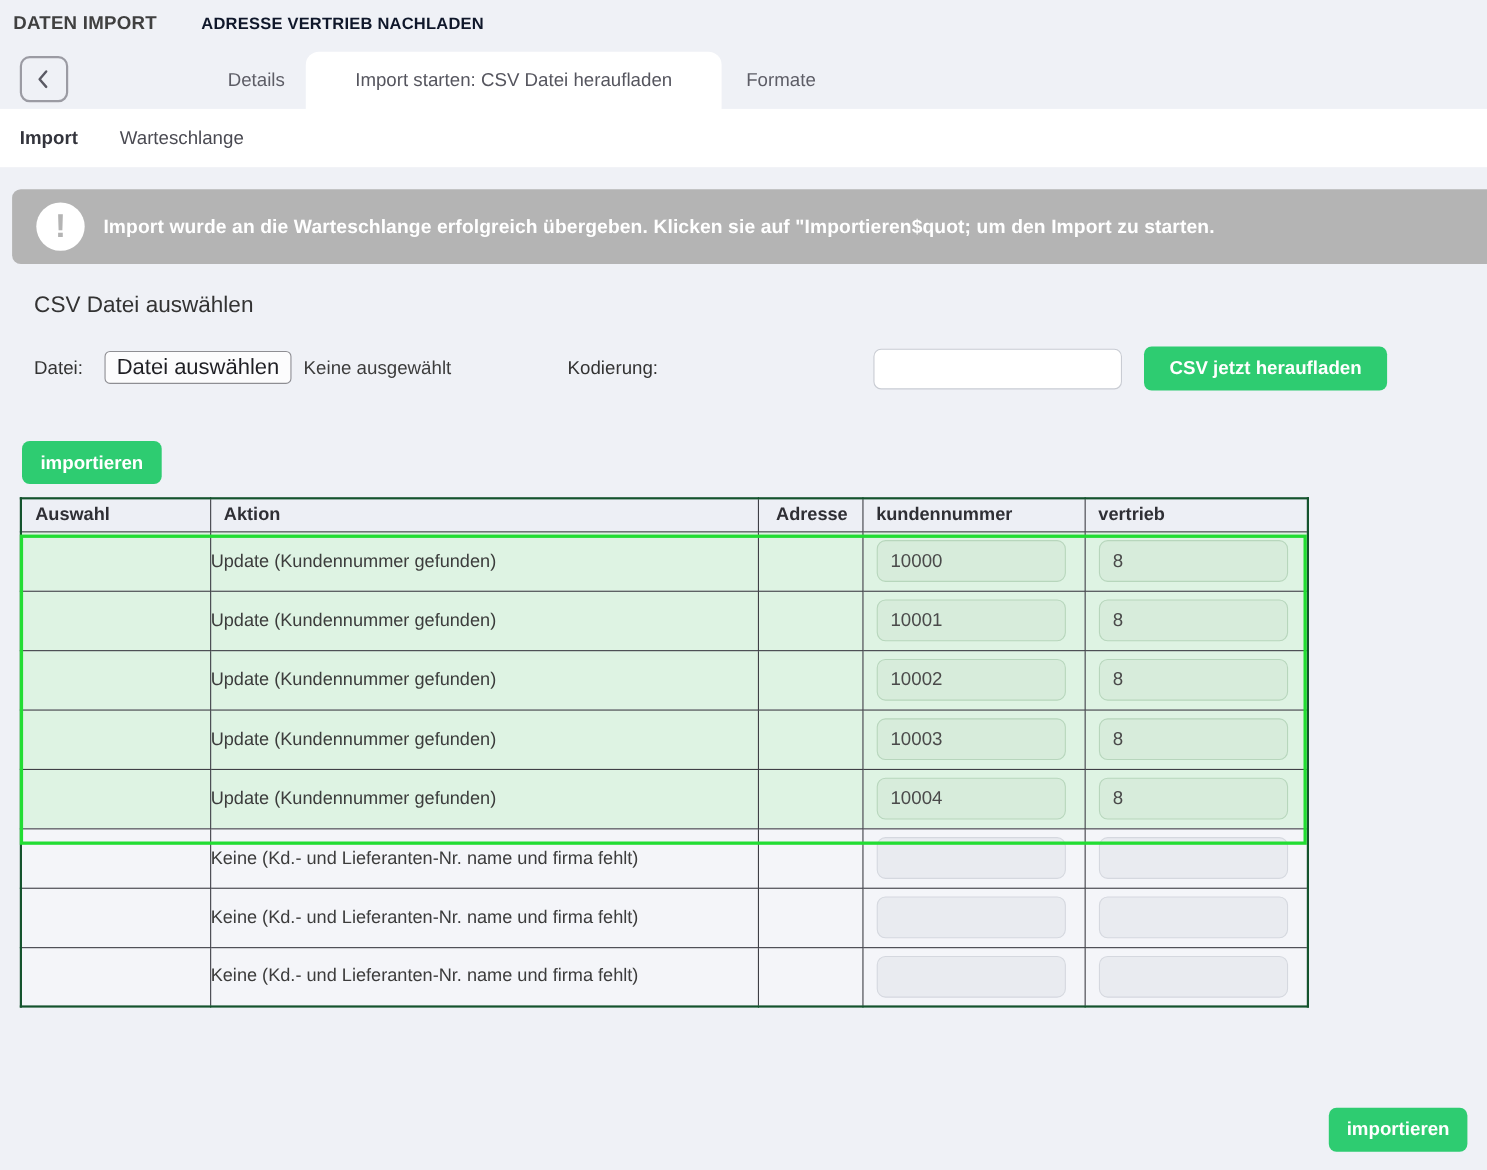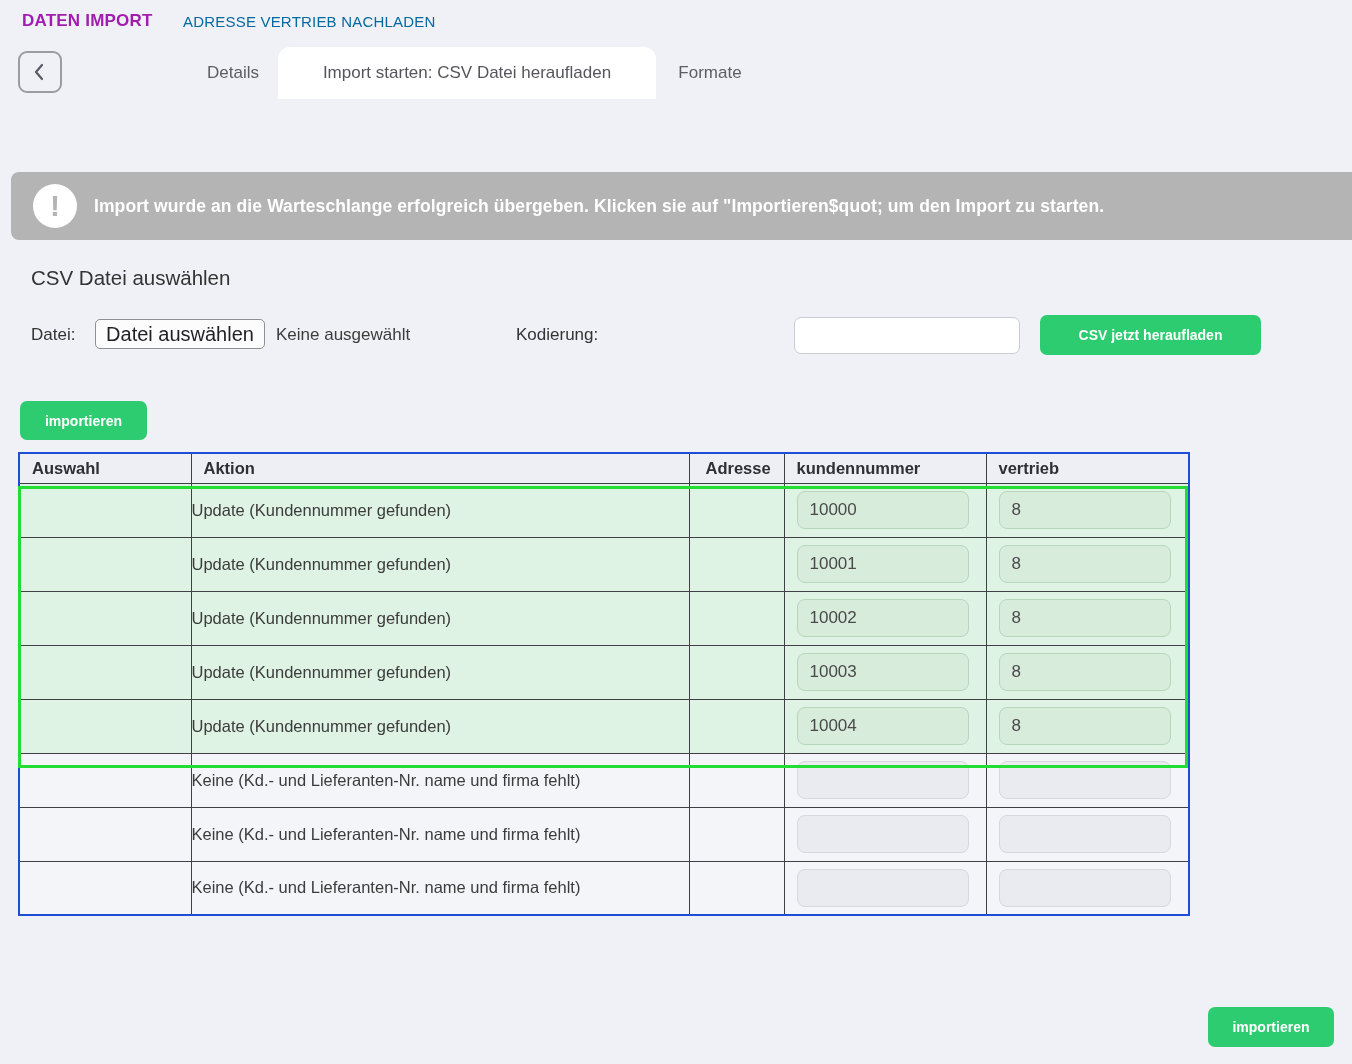--- a/index.html
+++ b/index.html
@@ -5,22 +5,22 @@
   * { margin: 0; padding: 0; box-sizing: border-box; }
   html, body { width: 1352px; }
   body {
     font-family: "Liberation Sans", sans-serif;
     background: #eff1f6;
     color: #2f2f36;
   }
   .page { position: relative; width: 1352px; height: 1064px; background: #eff1f6; overflow: hidden; }
 
   
-  .app-title   { position: absolute; left: 22px;  top: 11px; font-size: 17px; font-weight: 800; letter-spacing: .2px; color: #a21caf; }
-  .app-subtitle{ position: absolute; left: 183px; top: 13px; font-size: 15px; font-weight: 400; letter-spacing: .2px; color: #0369a1; }
+  .app-title   { position: absolute; left: 12px;  top: 11px; font-size: 17px; font-weight: 800; letter-spacing: .2px; color: #404040; }
+  .app-subtitle{ position: absolute; left: 183px; top: 13px; font-size: 15px; font-weight: 700; letter-spacing: .2px; color: #0f172a; }
 
   
   .tabbar { position: absolute; left: 0; top: 47px; width: 1184px; height: 52px; }
   .back-btn {
     position: absolute; left: 18px; top: 4px; width: 44px; height: 42px;
     border: 2px solid #9b9ba3; border-radius: 9px; background: transparent;
     display: flex; align-items: center; justify-content: center; cursor: pointer;
   }
   .tab { position: absolute; top: 0; height: 52px; display: flex; align-items: center; justify-content: center;
          font-size: 17px; color: #5d5d66; cursor: pointer; }
@@ -69,32 +69,32 @@
     font-size: 16.5px; color: #3f3f46;
   }
   .encoding-select .chev { margin-left: auto; display: flex; }
   .free-input {
     position: absolute; left: 794px; top: 317px; width: 226px; height: 37px;
     background: #fff; border: 1px solid #c9ccd3; border-radius: 7px;
     font-family: "Liberation Sans", sans-serif; font-size: 16px; padding: 0 12px; color: #333;
   }
   .btn-green {
     background: #2ecc71; color: #fff; border: none; border-radius: 7px;
-    font-family: "Liberation Sans", sans-serif; font-size: 14px; font-weight: 600;
+    font-family: "Liberation Sans", sans-serif; font-size: 17px; font-weight: 600;
     display: flex; align-items: center; justify-content: center; cursor: pointer;
   }
   .btn-upload        { position: absolute; left: 1040px; top: 315px; width: 221px; height: 40px; }
   .btn-import-top    { position: absolute; left: 20px;   top: 401px; width: 127px; height: 39px; }
   .btn-import-bottom { position: absolute; left: 1208px; top: 1007px; width: 126px; height: 40px; }
 
   
   .table-wrap { position: absolute; left: 18px; top: 452px; width: 1170px; }
   table { border-collapse: collapse; width: 1170px; table-layout: fixed; }
   th, td { border: 1px solid #3f3f46; }
-  table { border: 2px solid #1d4ed8; }
+  table { border: 2px solid #14532d; }
   th {
     height: 30px; background: #edeff5; text-align: left;
     font-size: 16.5px; font-weight: 700; color: #2f2f35; padding: 0 0 0 12px;
   }
   td { height: 54px; font-size: 16.5px; color: #3c3c3c; }
   .c-auswahl { width: 172px; }
   .c-aktion  { width: 498px; }
   .c-adresse { width: 95px; padding-left: 16px;  }
   .c-kdnr    { width: 202px; }
   .c-vertrieb{ width: 203px; }
@@ -129,20 +129,24 @@
         <svg width="20" height="22" viewBox="0 0 20 22">
             <polyline points="12,4 6,11 12,18" fill="none" stroke="#5a5a64" stroke-width="2.2" stroke-linecap="round" stroke-linejoin="round"></polyline>
           </svg>
       </span>
     </div>
     <div class="tab tab-details">Details</div>
     <div class="tab tab-active">Import starten: CSV Datei heraufladen</div>
     <div class="tab tab-formate">Formate</div>
   </div>
 
+  <div class="subtabbar">
+    <div class="subtab active">Import</div>
+    <div class="subtab idle">Warteschlange</div>
+  </div>
 
   <div class="alert">
     <div class="alert-icon">!</div>
     <div class="alert-text">Import wurde an die Warteschlange erfolgreich übergeben. Klicken sie auf "Importieren$quot; um den Import zu starten.</div>
   </div>
 
   <div class="section-heading">CSV Datei auswählen</div>
 
   <span class="lbl lbl-datei">Datei:</span>
   <button class="file-btn">Datei auswählen</button>

